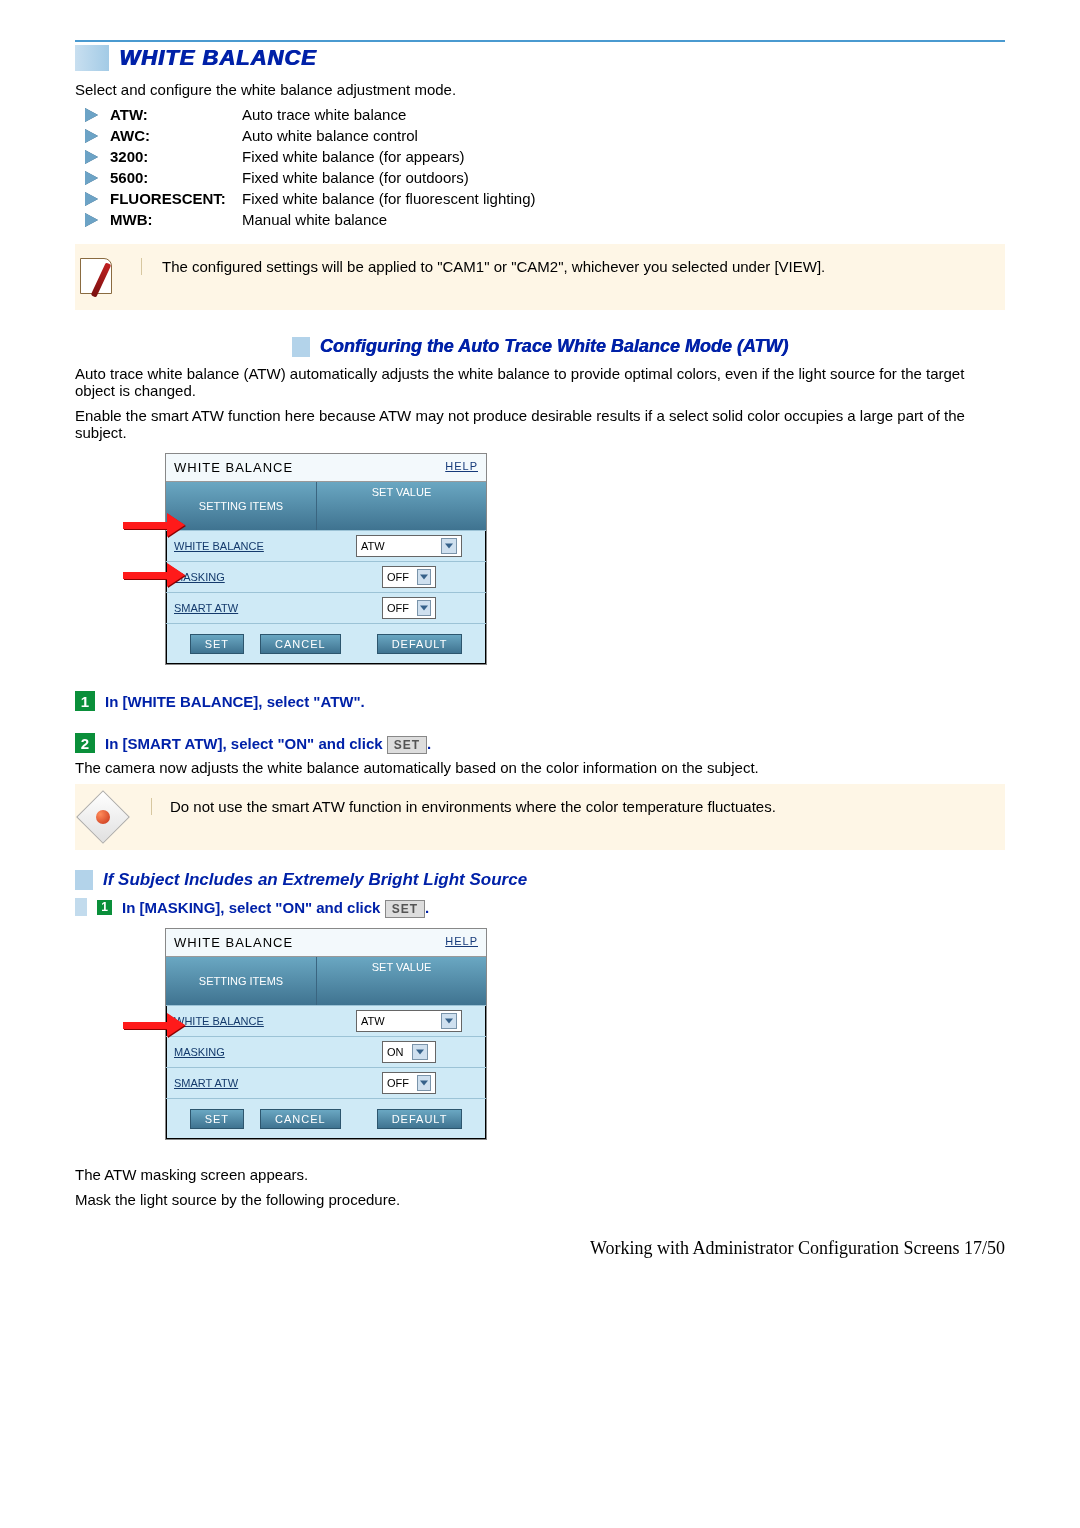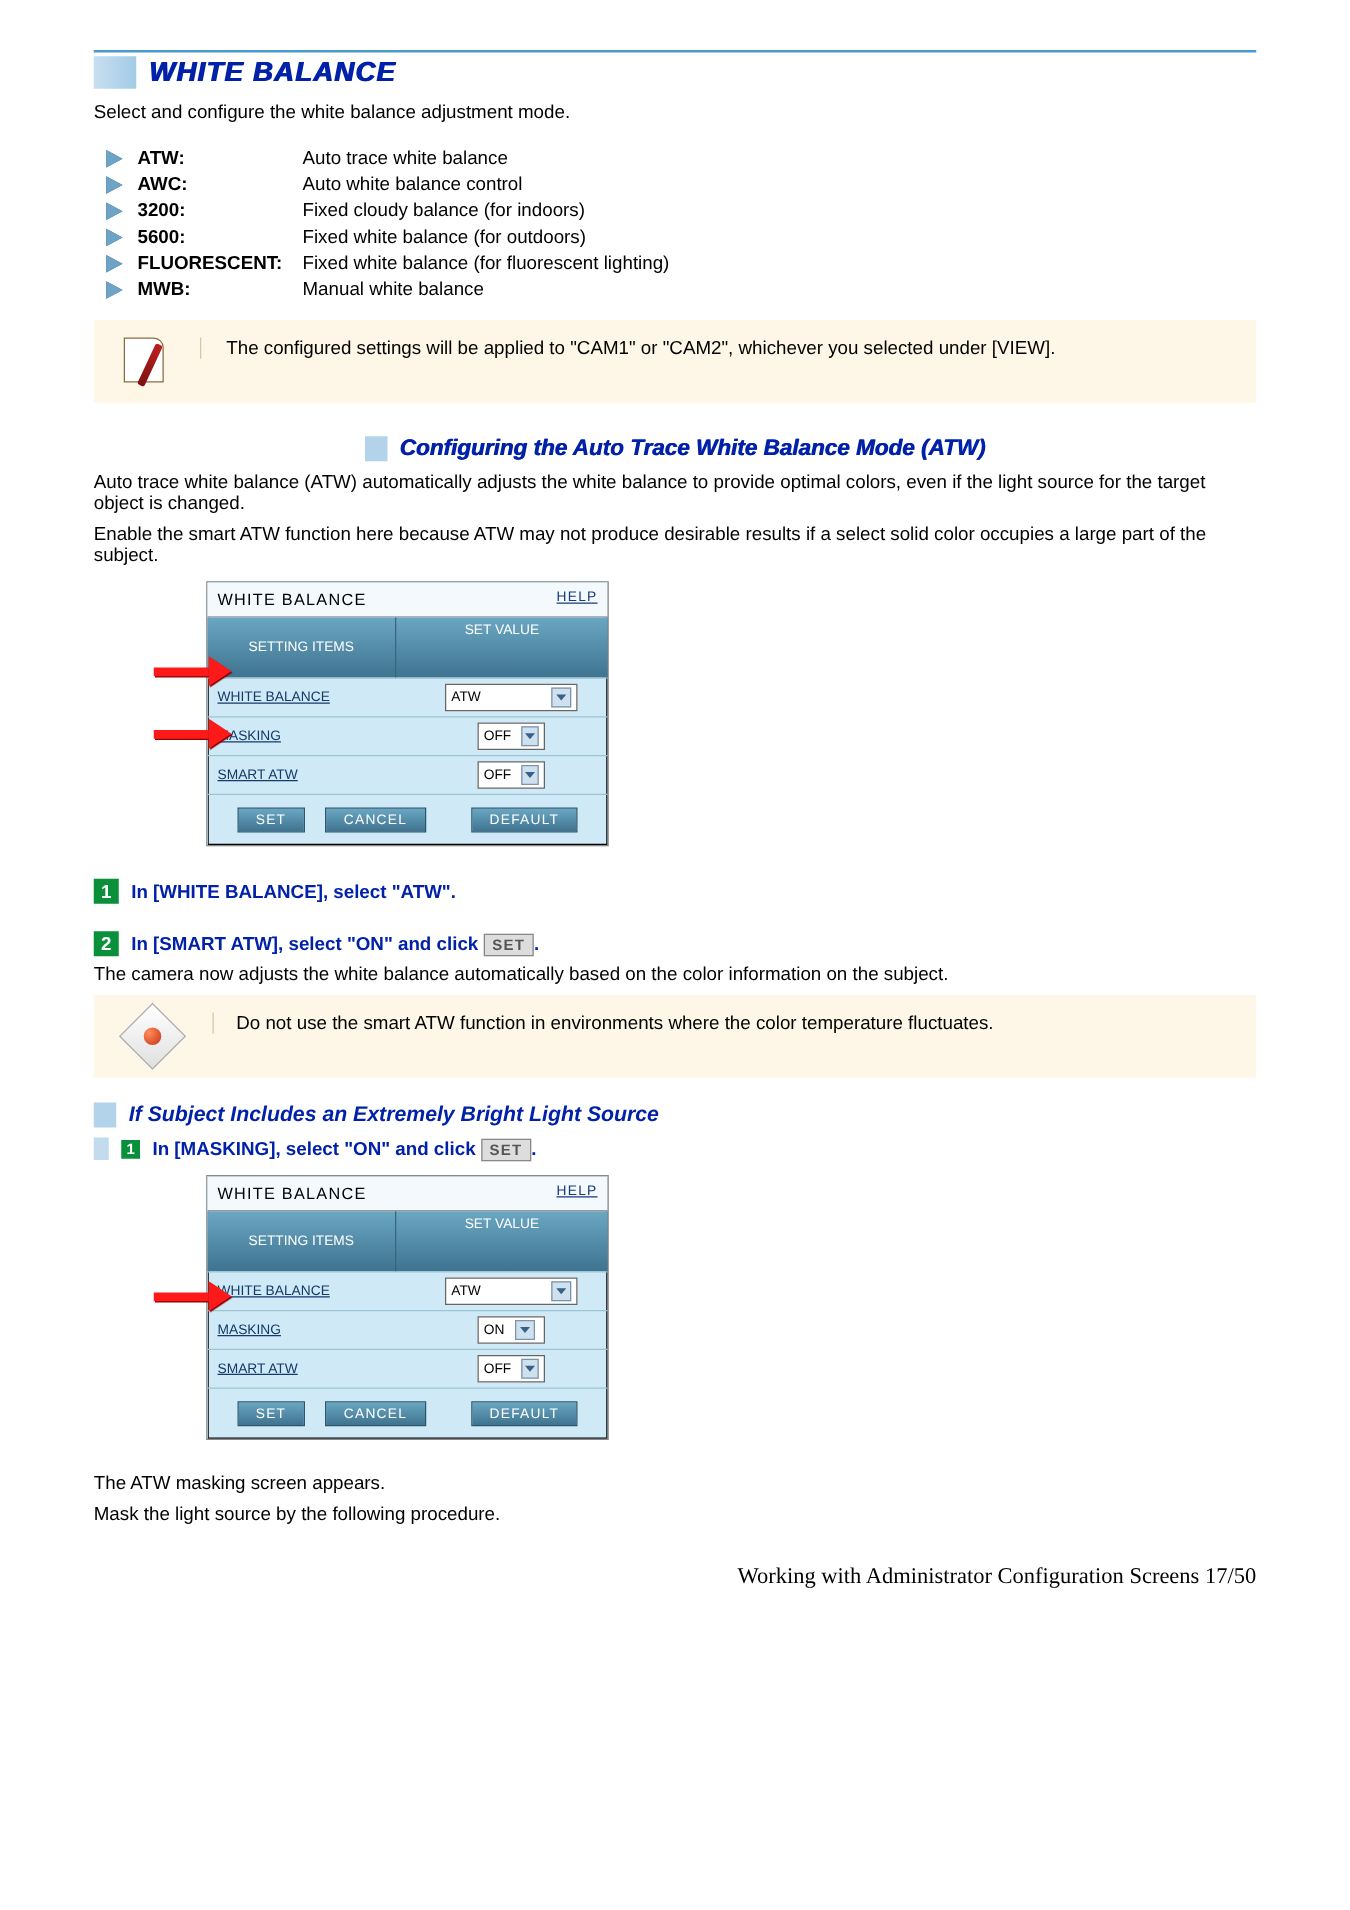--- a/index.html
+++ b/index.html
@@ -49,40 +49,40 @@
     font-style: italic;
     font-size: 18px;
     text-shadow: 0.5px 0 0 #0021a8;
   }
   .sub-sub-title {
     color: #0021a8;
     font-weight: 900;
     font-style: italic;
     font-size: 17px;
   }
-  .intro { margin: 10px 0 18px 0; }
+  .intro { margin: 10px 0 6px 0; }
   .deflist { margin-left: 10px; }
   .defrow {
     display: flex;
     align-items: center;
     padding: 2px 0;
   }
   .tri {
     width: 0; height: 0;
     border-top: 7px solid transparent;
     border-bottom: 7px solid transparent;
     border-left: 13px solid #6ca3c6;
     margin-right: 12px;
     filter: drop-shadow(0 0 0.5px #3a5e77);
   }
   .term { font-weight: 700; width: 132px; }
   .note-box {
     display: flex;
     background: #fef6e6;
-    padding: 14px 24px;
+    padding: 14px 5px;
     margin: 14px 0 26px 0;
     align-items: flex-start;
     gap: 25px;
   }
   .note-icon {
     width: 36px; height: 38px;
     position: relative;
   }
   .note-icon .paper {
     width: 30px; height: 34px;
@@ -230,21 +230,21 @@
     <div>Auto trace white balance</div>
   </div>
   <div class="defrow">
     <div class="tri"></div>
     <div class="term">AWC:</div>
     <div>Auto white balance control</div>
   </div>
   <div class="defrow">
     <div class="tri"></div>
     <div class="term">3200:</div>
-    <div>Fixed cloudy balance (for indoors)</div>
+    <div>Fixed white balance (for appears)</div>
   </div>
   <div class="defrow">
     <div class="tri"></div>
     <div class="term">5600:</div>
     <div>Fixed white balance (for outdoors)</div>
   </div>
   <div class="defrow">
     <div class="tri"></div>
     <div class="term">FLUORESCENT:</div>
     <div>Fixed white balance (for fluorescent lighting)</div>

